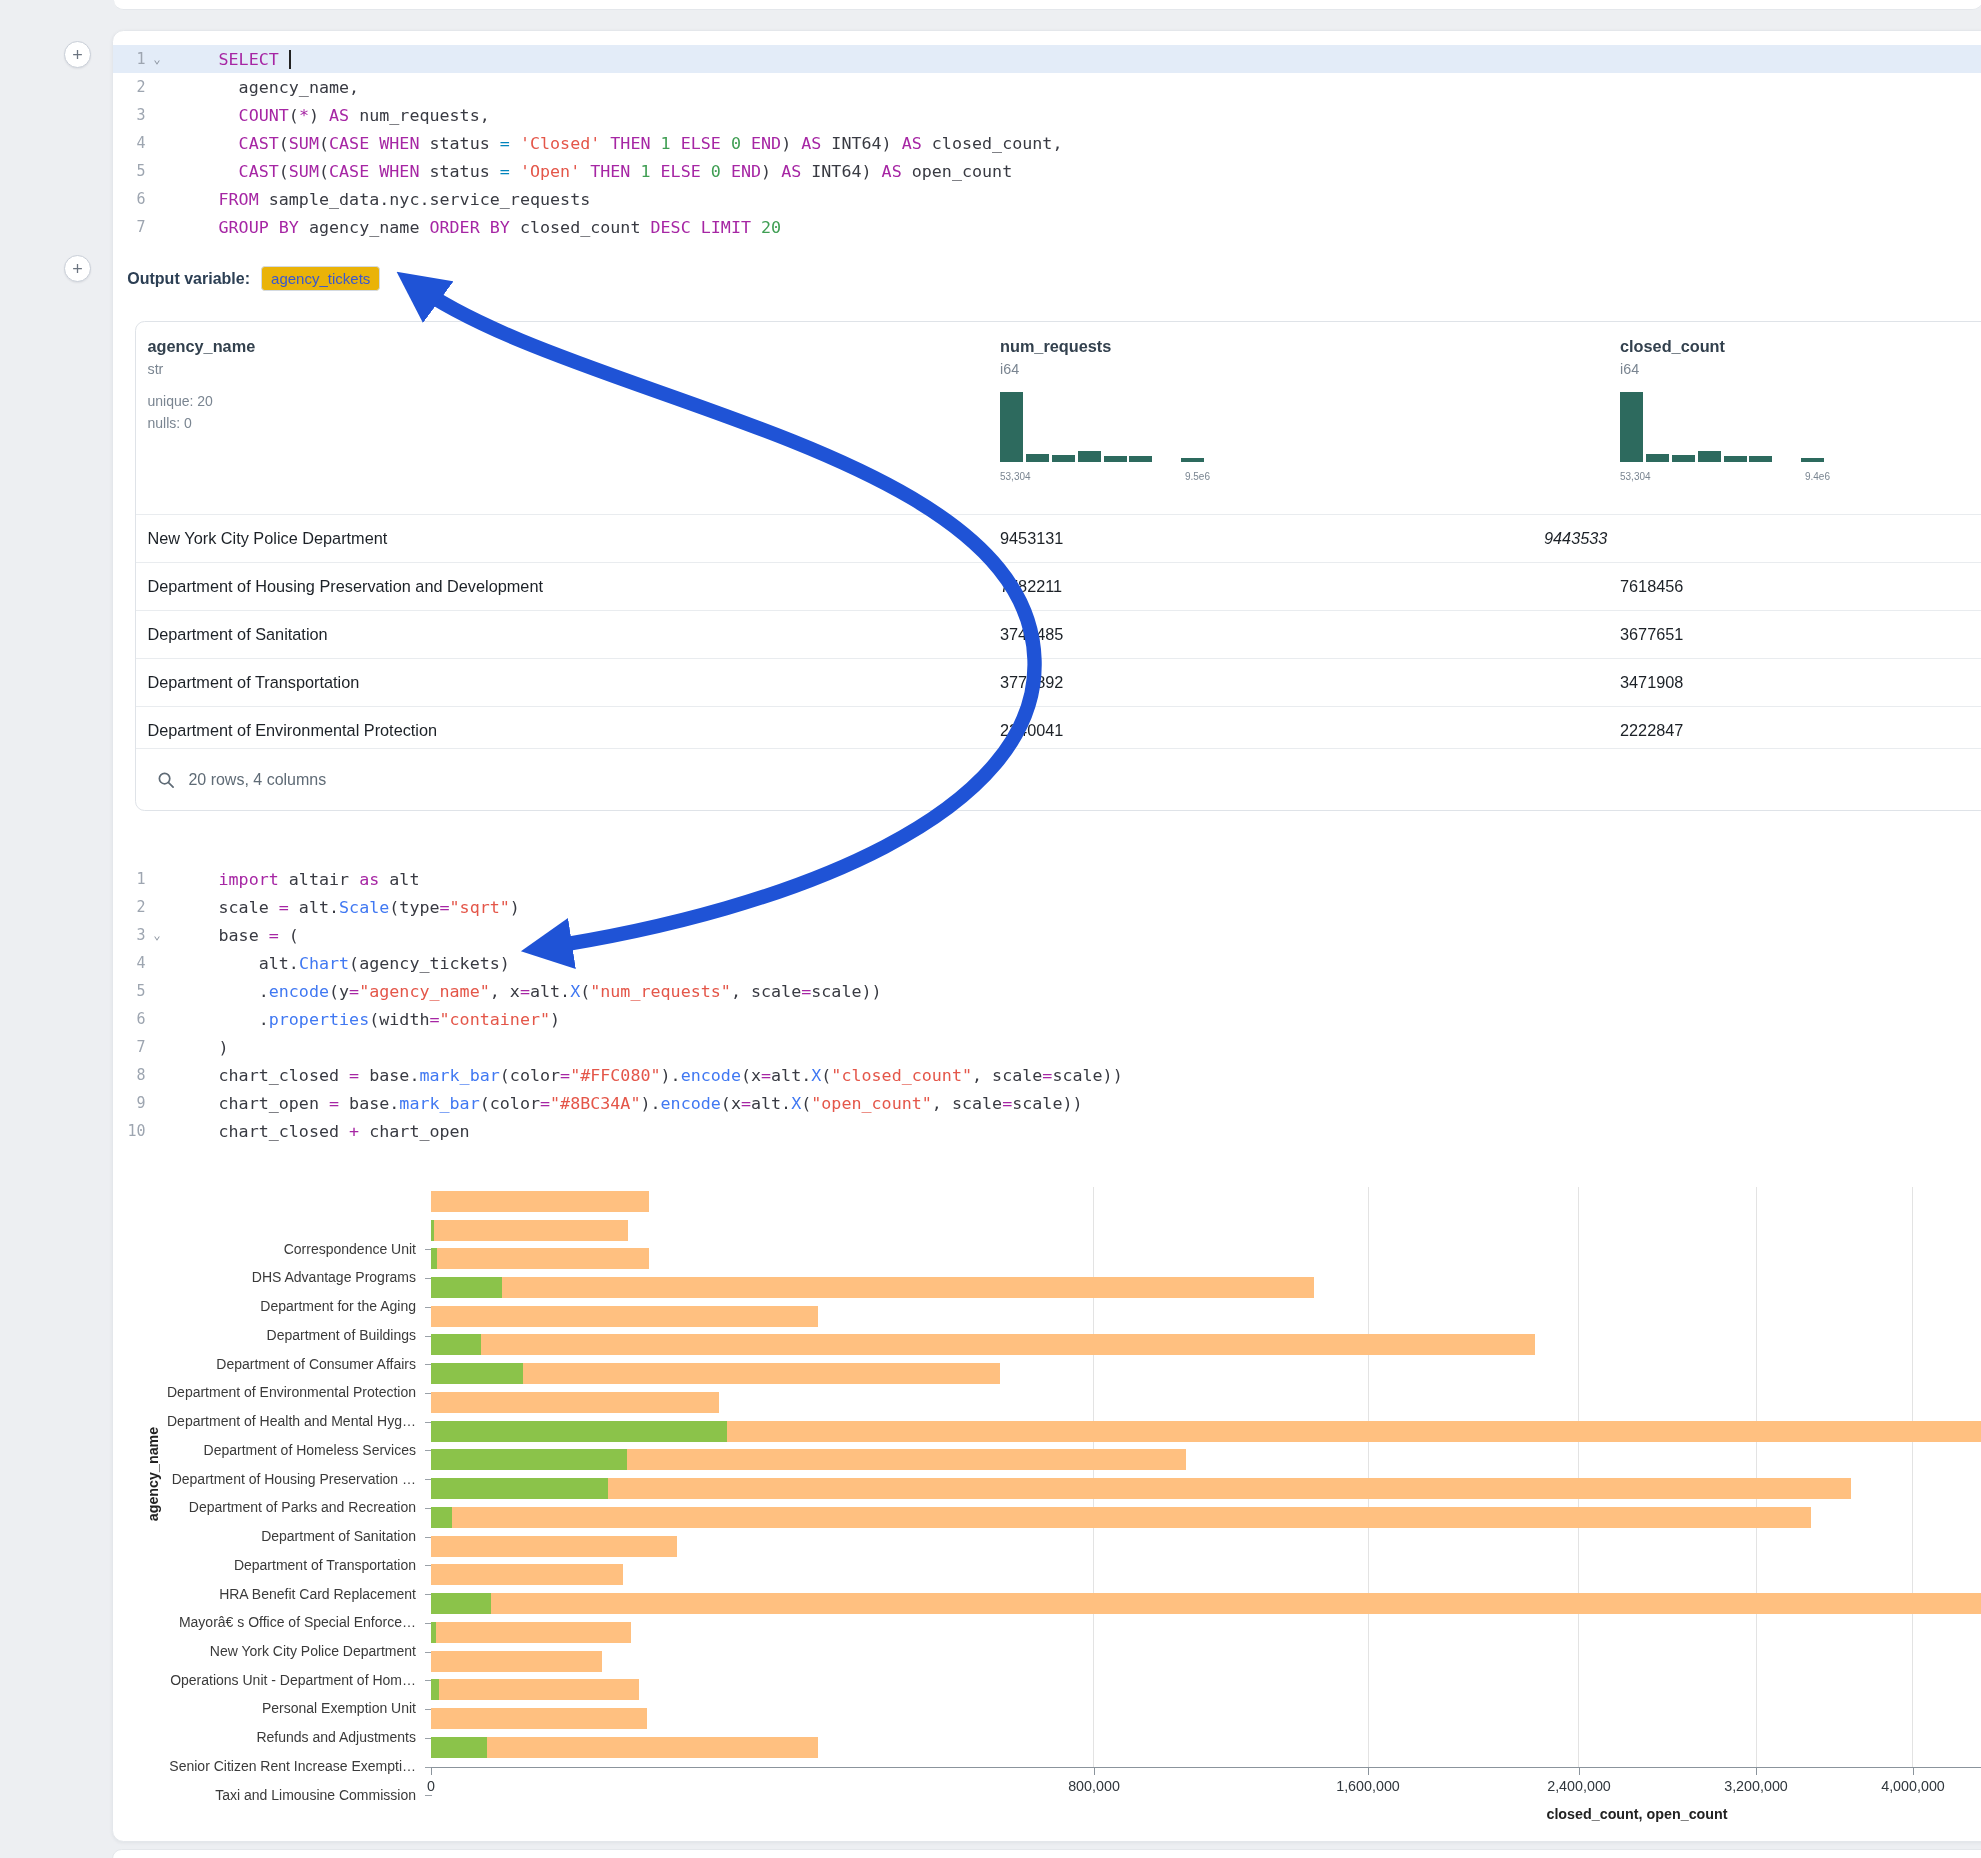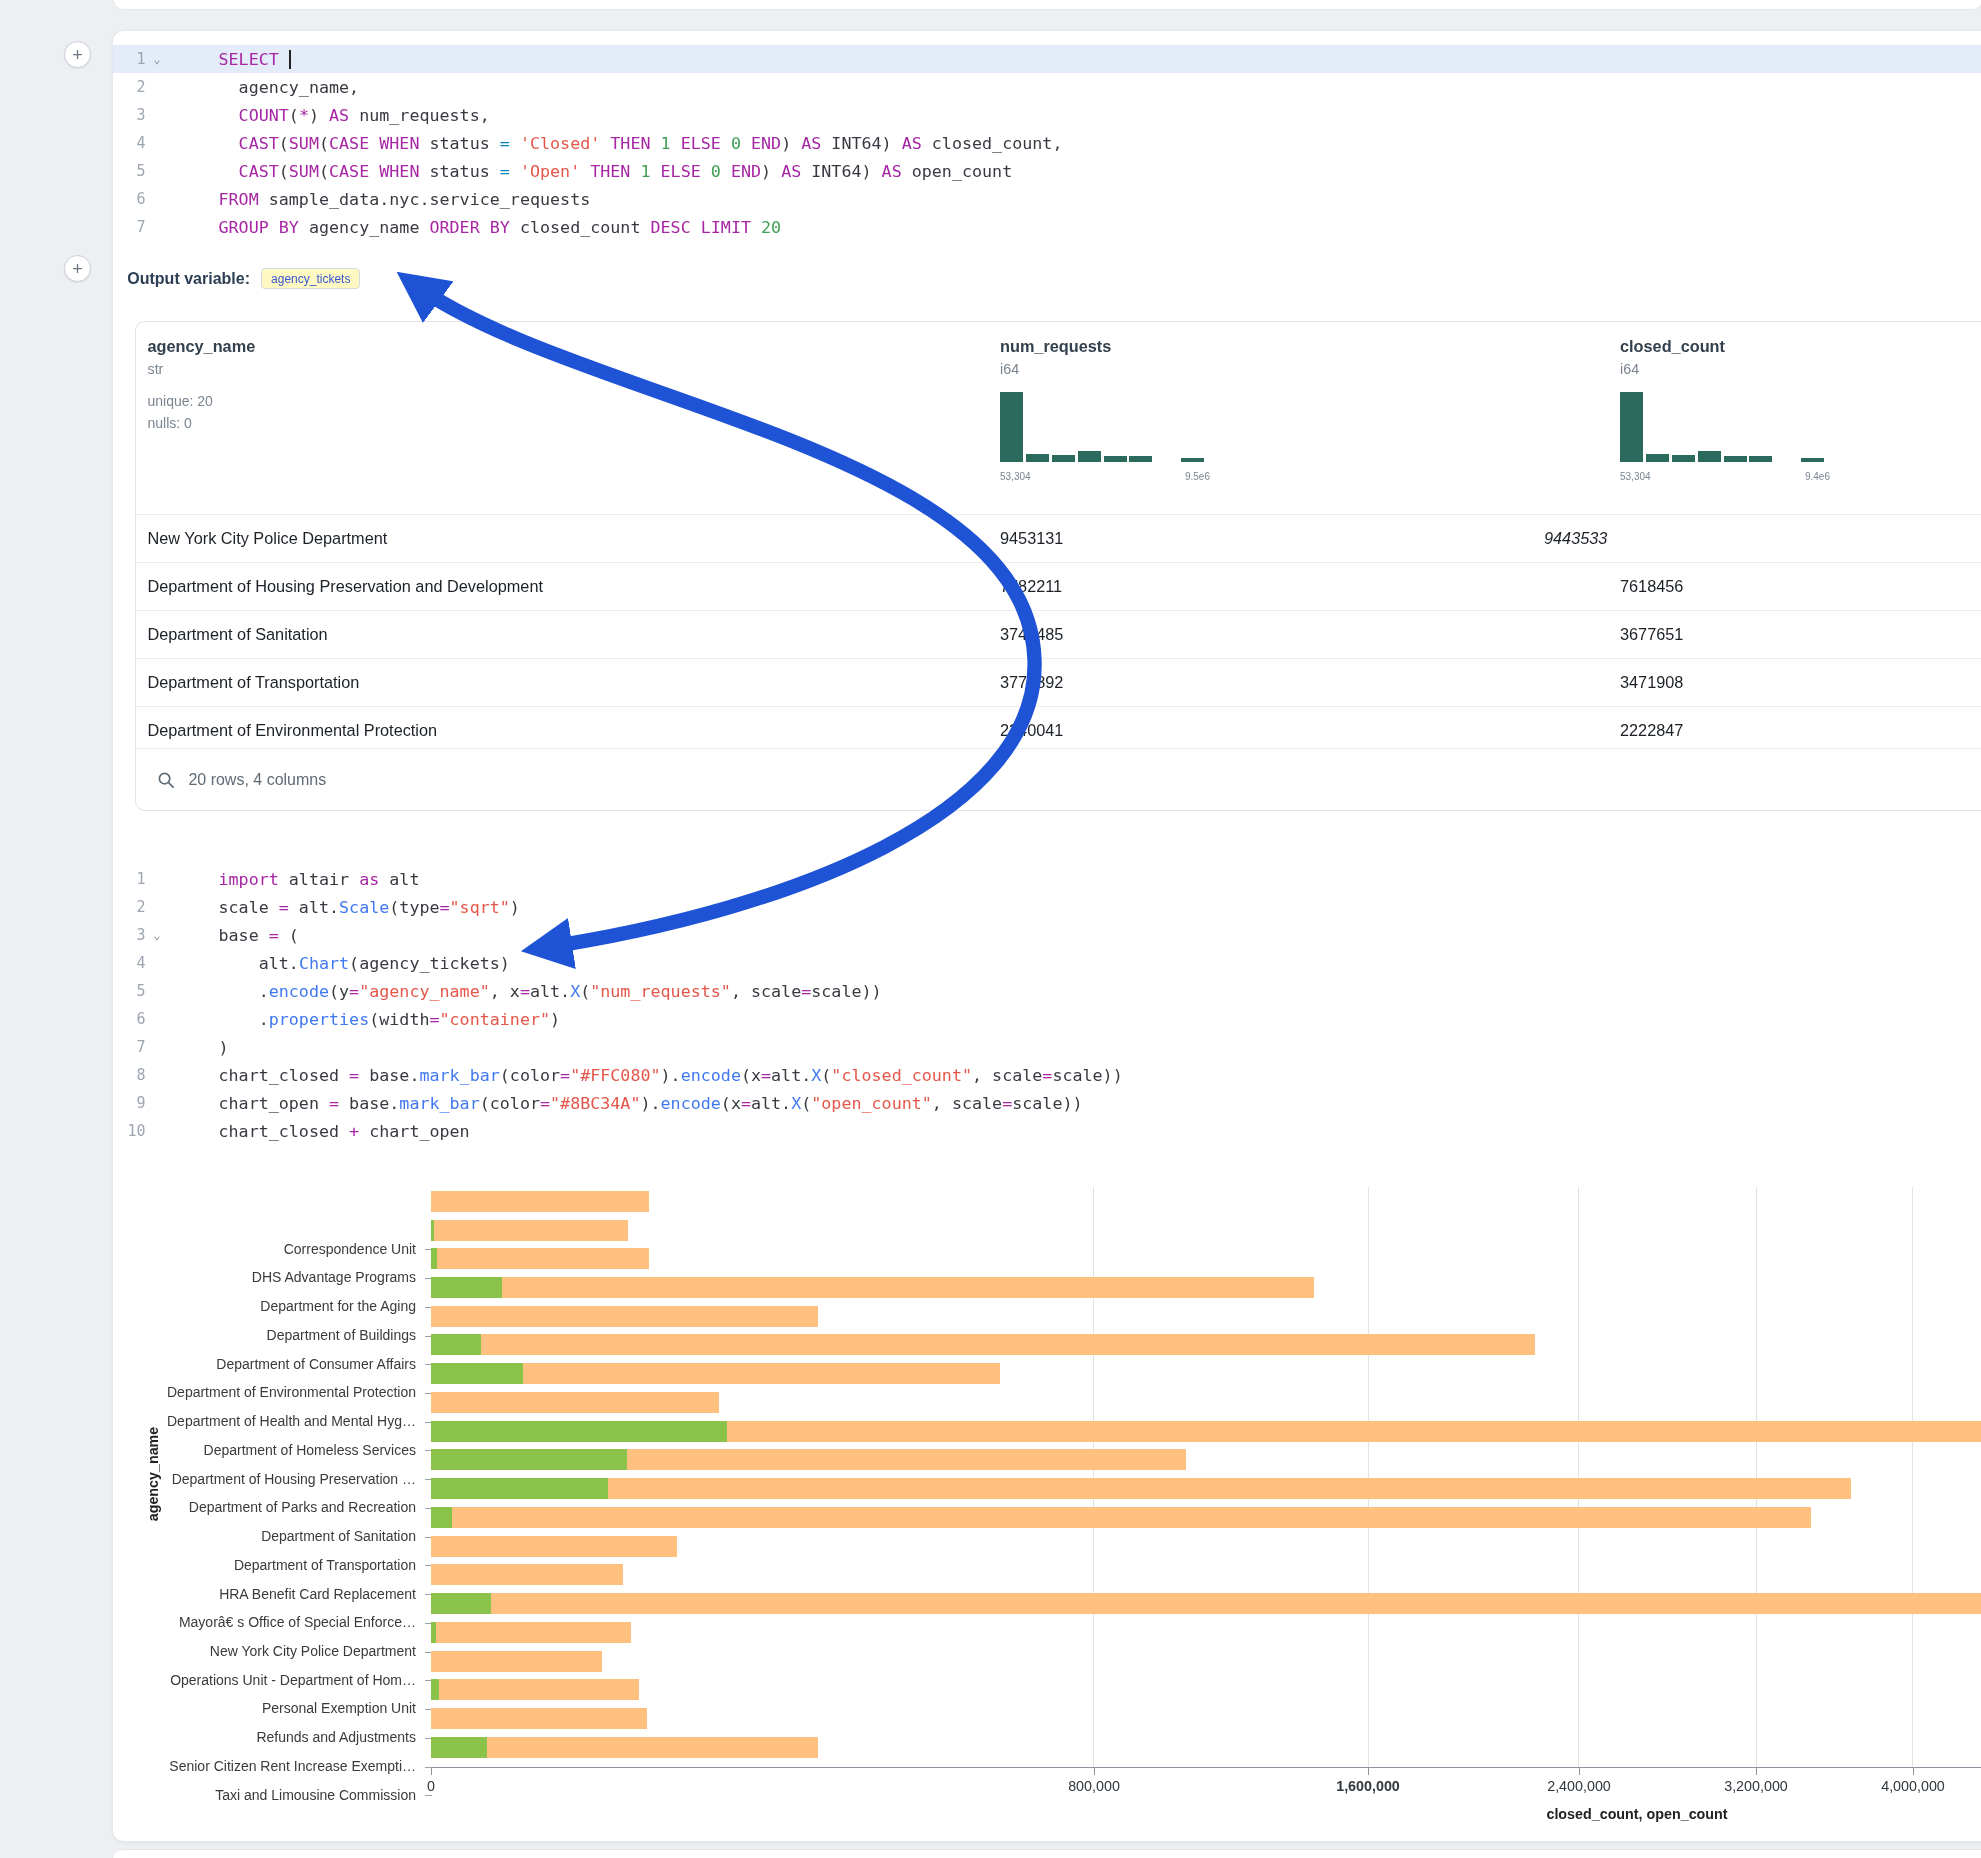--- a/index.html
+++ b/index.html
@@ -20,21 +20,21 @@
   .code-line.hl{background:#e3ecf8;}
   .ln{width:32.5px;text-align:right;color:#9da5b0;font-size:15px;flex:none;}
   .fold{width:23px;text-align:center;color:#8a939e;font-size:12.4px;flex:none;}
   .codetx{padding-left:50px;color:#383a42;white-space:pre;}
   .tk-k{color:#a626a4;} .tk-f{color:#4078f2;} .tk-s{color:#e45649;} .tk-n{color:#3f9e53;} .tk-o{color:#0184bc;} .tk-p{color:#383a42;}
   .tk-caret{display:inline-block;width:1.9px;height:19px;background:#222;vertical-align:-3.8px;}
 
   
   .ov-row{position:absolute;left:14.3px;top:232px;height:31px;display:flex;align-items:center;gap:11.5px;}
   .ov-label{font-weight:bold;font-size:16px;color:#2c3f54;}
-  .ov-pill{font-size:12px;color:#3857d0;border:1px solid #d4dae1;border-radius:3.8px;padding:2.9px 8.6px;background:#fef9c3;max-width:107px;overflow:hidden;white-space:nowrap;}
+  .ov-pill{font-size:15px;color:#3857d0;border:1px solid #d4dae1;border-radius:3.8px;padding:2.9px 8.6px;background:#eab308;max-width:107px;overflow:hidden;white-space:nowrap;}
 
   
   .table-card{position:absolute;left:22px;top:290px;width:1854px;height:488px;border:1px solid #dfe3e8;border-radius:9.6px;background:#fff;overflow:hidden;}
   #thead{position:absolute;left:0;top:0;right:0;height:192px;}
   .tcol{position:absolute;top:15.3px;}
   .tcol-name{font-weight:bold;font-size:16.3px;color:#33414e;}
   .tcol-type{font-size:14.3px;color:#7a8591;margin-top:4.8px;}
   .tcol-stat{font-size:14px;color:#7a8591;line-height:22px;}
   .tcol-stat:nth-of-type(3){margin-top:13px;}
   .thist{display:flex;align-items:flex-end;gap:2.9px;height:70px;margin-top:15.3px;width:210px;}
@@ -266,21 +266,21 @@
           <div class="hbar" style="top: 550px; width: 387px; background: rgb(255, 192, 128);"></div>
           <div class="hbar" style="top: 550px; width: 56px; background: rgb(139, 195, 74);"></div>
         </div>
       <div class="axis-domain"></div>
       <div id="chart-bottom" style="position:absolute;inset:0;pointer-events:none;">
           <div class="xtick" style="left: 318px;"></div>
           <div class="xticklabel" style="left: 251px;">0</div>
           <div class="xtick" style="left: 981px;"></div>
           <div class="xticklabel" style="left: 914px;">800,000</div>
           <div class="xtick" style="left: 1255px;"></div>
-          <div class="xticklabel" style="left: 1188px; font-weight: bold;">1,600,000</div>
+          <div class="xticklabel" style="left: 1188px;">1,600,000</div>
           <div class="xtick" style="left: 1466px;"></div>
           <div class="xticklabel" style="left: 1399px;">2,400,000</div>
           <div class="xtick" style="left: 1643px;"></div>
           <div class="xticklabel" style="left: 1576px;">3,200,000</div>
           <div class="xtick" style="left: 1800px;"></div>
           <div class="xticklabel" style="left: 1733px;">4,000,000</div>
         </div>
       <div class="x-title">closed_count, open_count</div>
       <div class="y-title">agency_name</div>
     </div>

